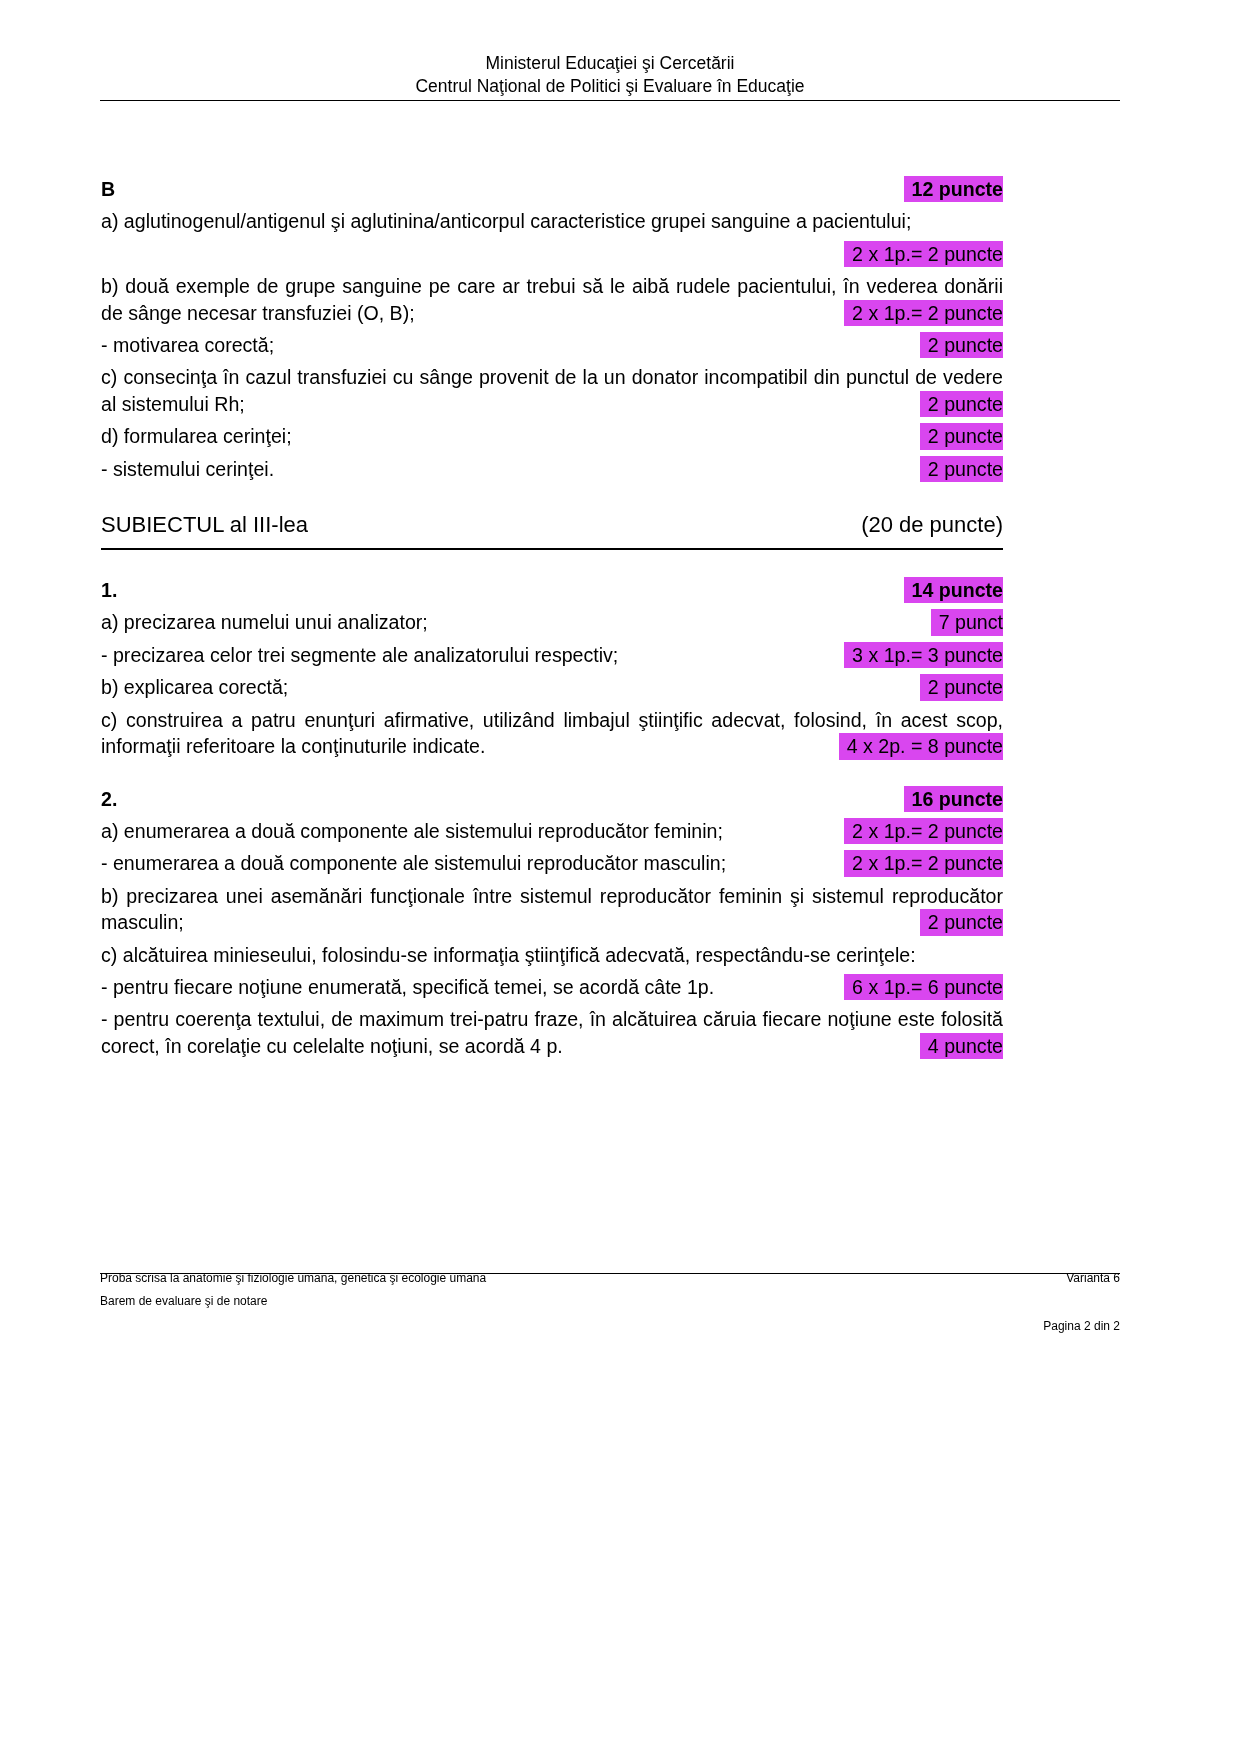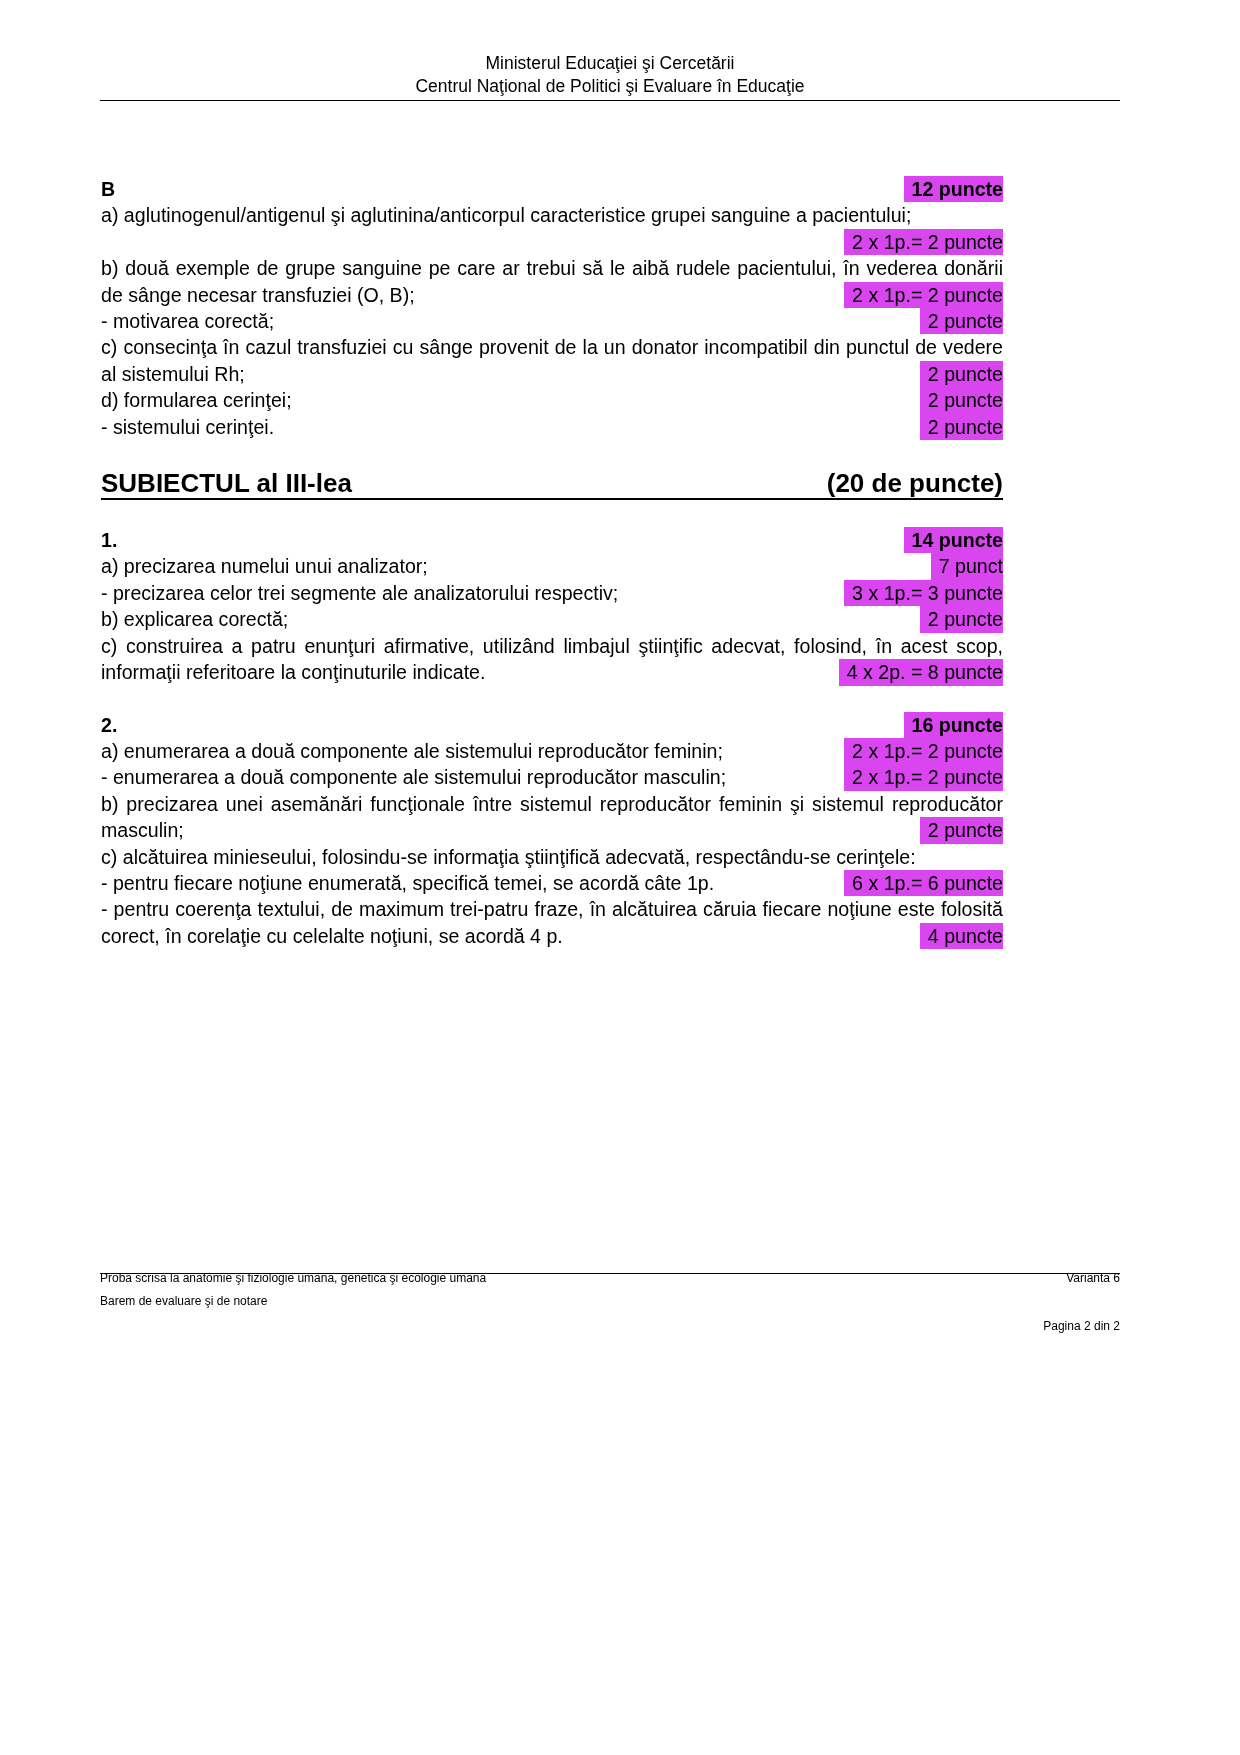--- a/index.html
+++ b/index.html
@@ -53,20 +53,21 @@
   }
 
   .row {
     position: relative;
     display: block;
     width: 100%;
   }
   
   .txt {
     display: block;
+    margin-top: 6px;
   }
   .txt.just {
     text-align: justify;
     text-align-last: left;
   }
   
   .pts {
     position: absolute;
     right: 0;
     bottom: 0;
@@ -78,25 +79,25 @@
 
   .lbl { font-weight: bold; }
 
   .spacer-sm { height: 26px; }
   .spacer-md { height: 27px; }
   .spacer-lg { height: 29px; }
 
   .subject-head {
     position: relative;
     width: 100%;
-    font-weight: bold;
-    font-size: 26px;
+    font-weight: normal;
+    font-size: 22px;
     line-height: 28px;
     border-bottom: 2px solid #000;
-    padding-bottom: 1px;
+    padding-bottom: 9px;
   }
   .subject-head .right {
     position: absolute;
     right: 0;
     top: 0;
   }
 
   
   .footer-rule {
     position: absolute;

